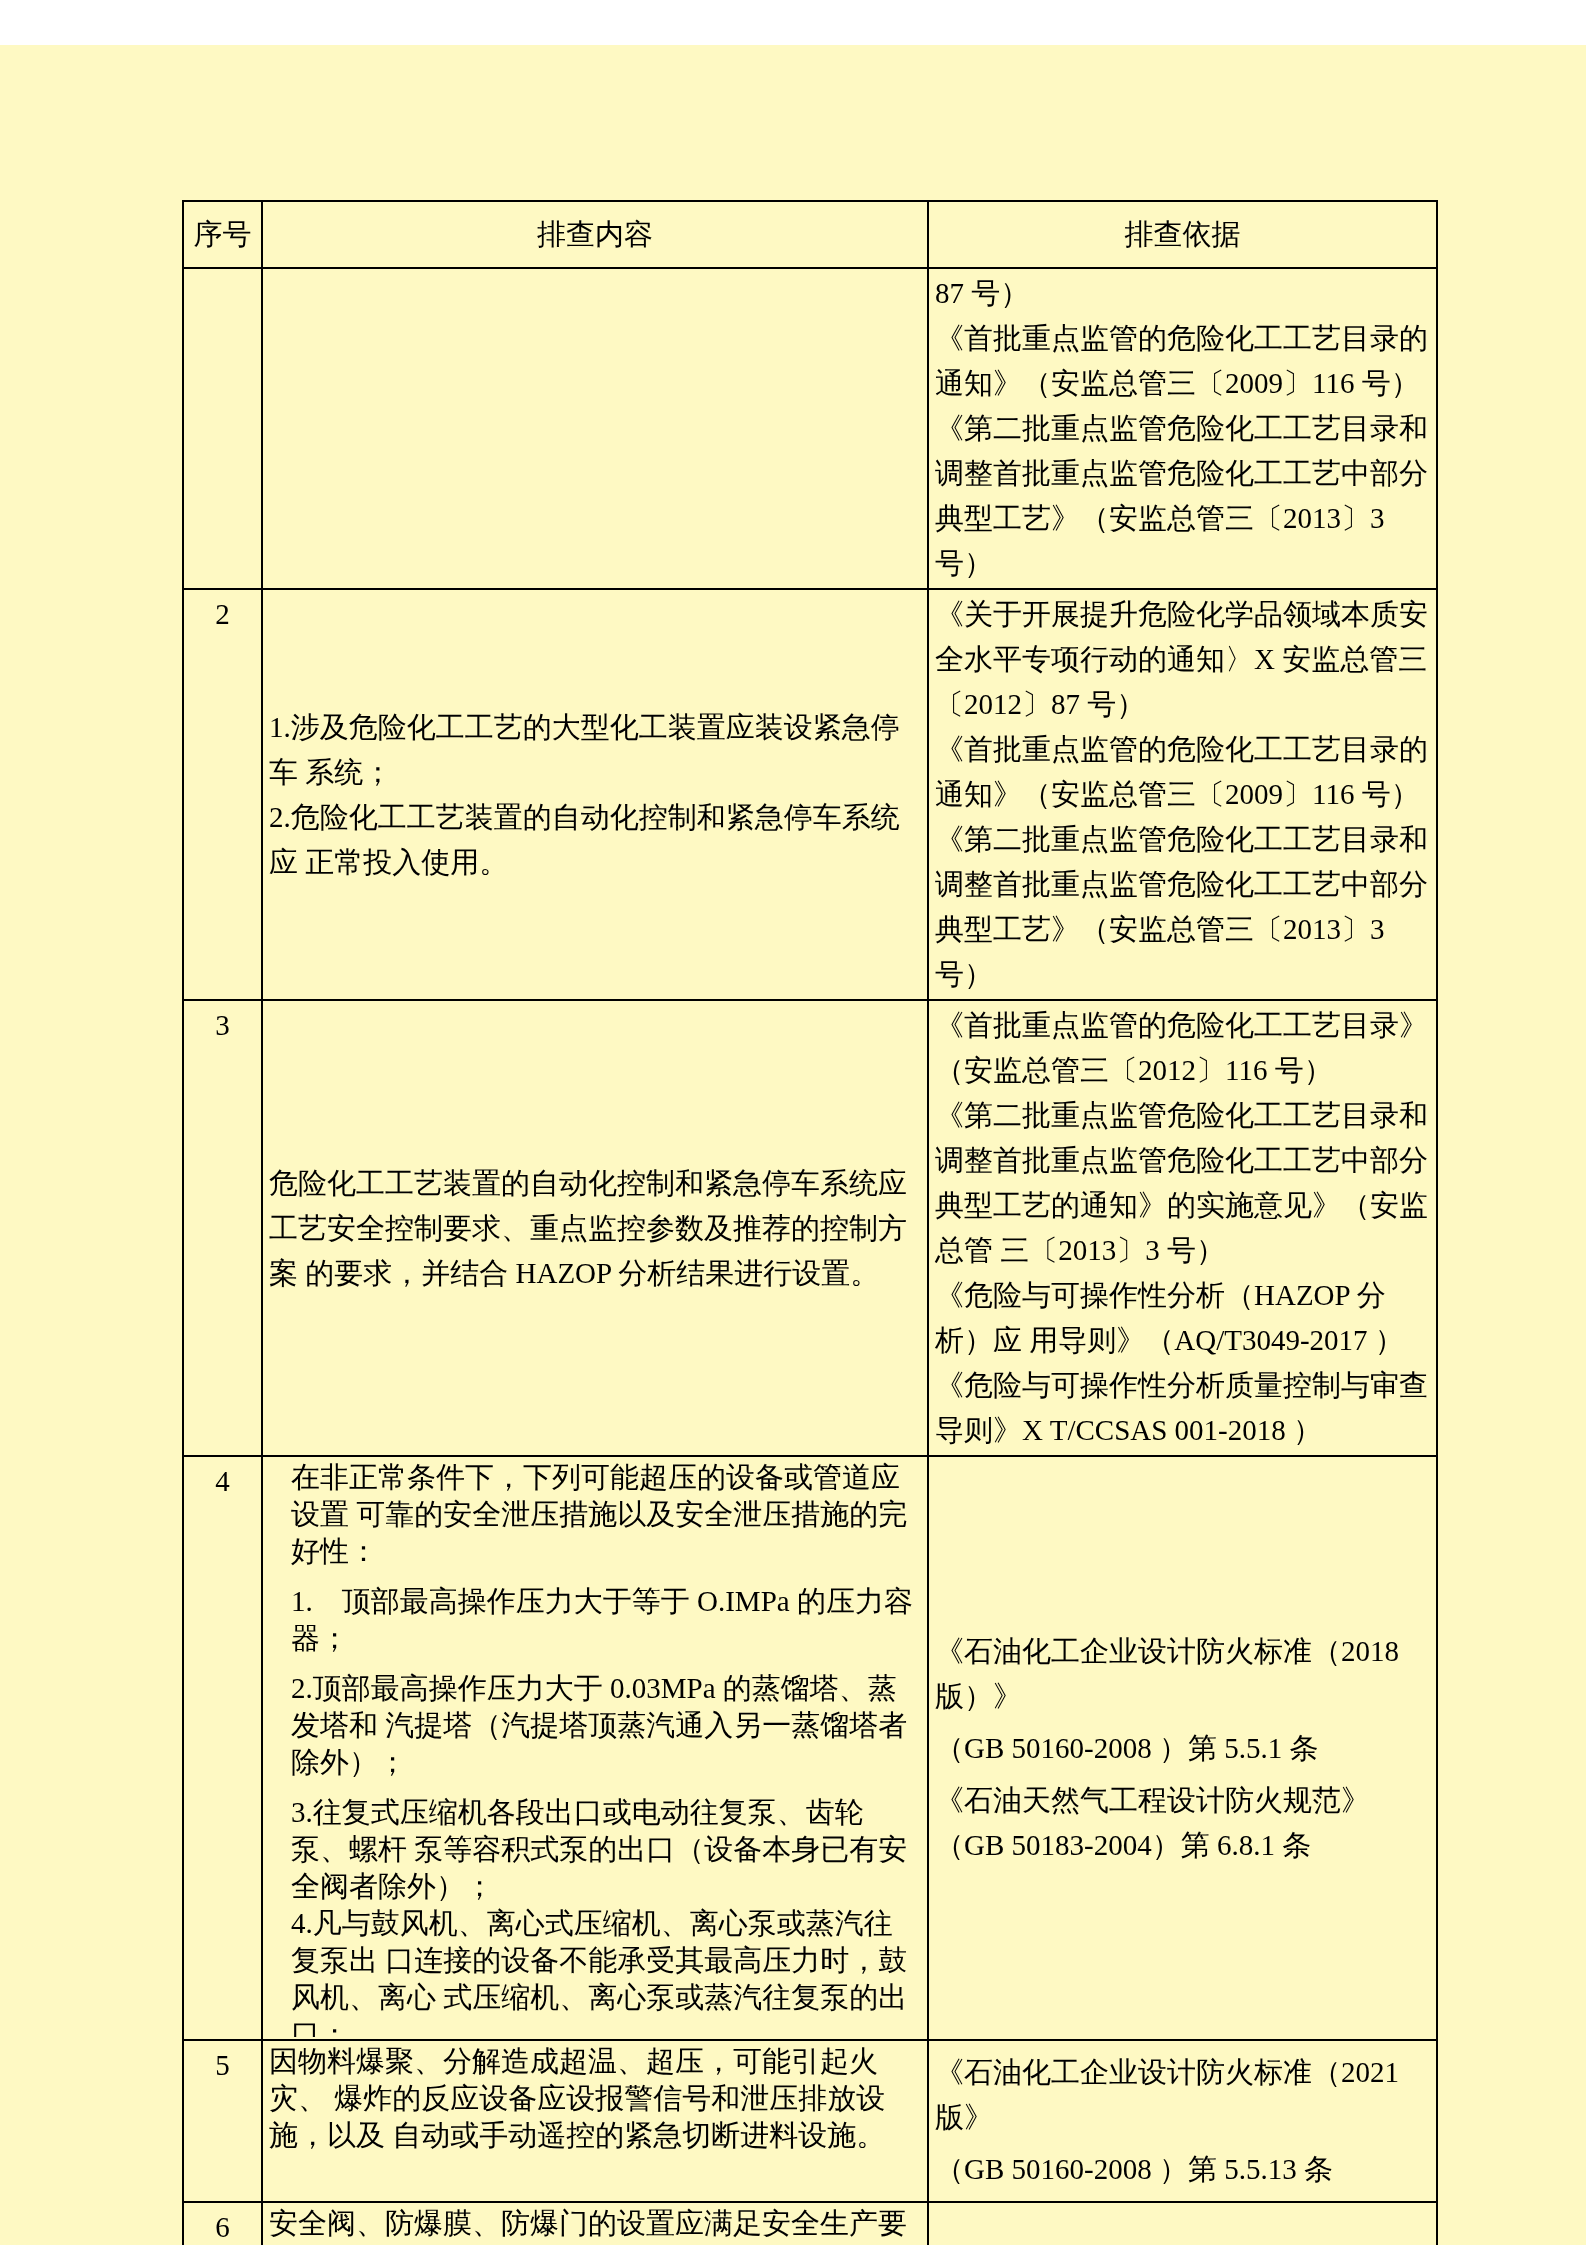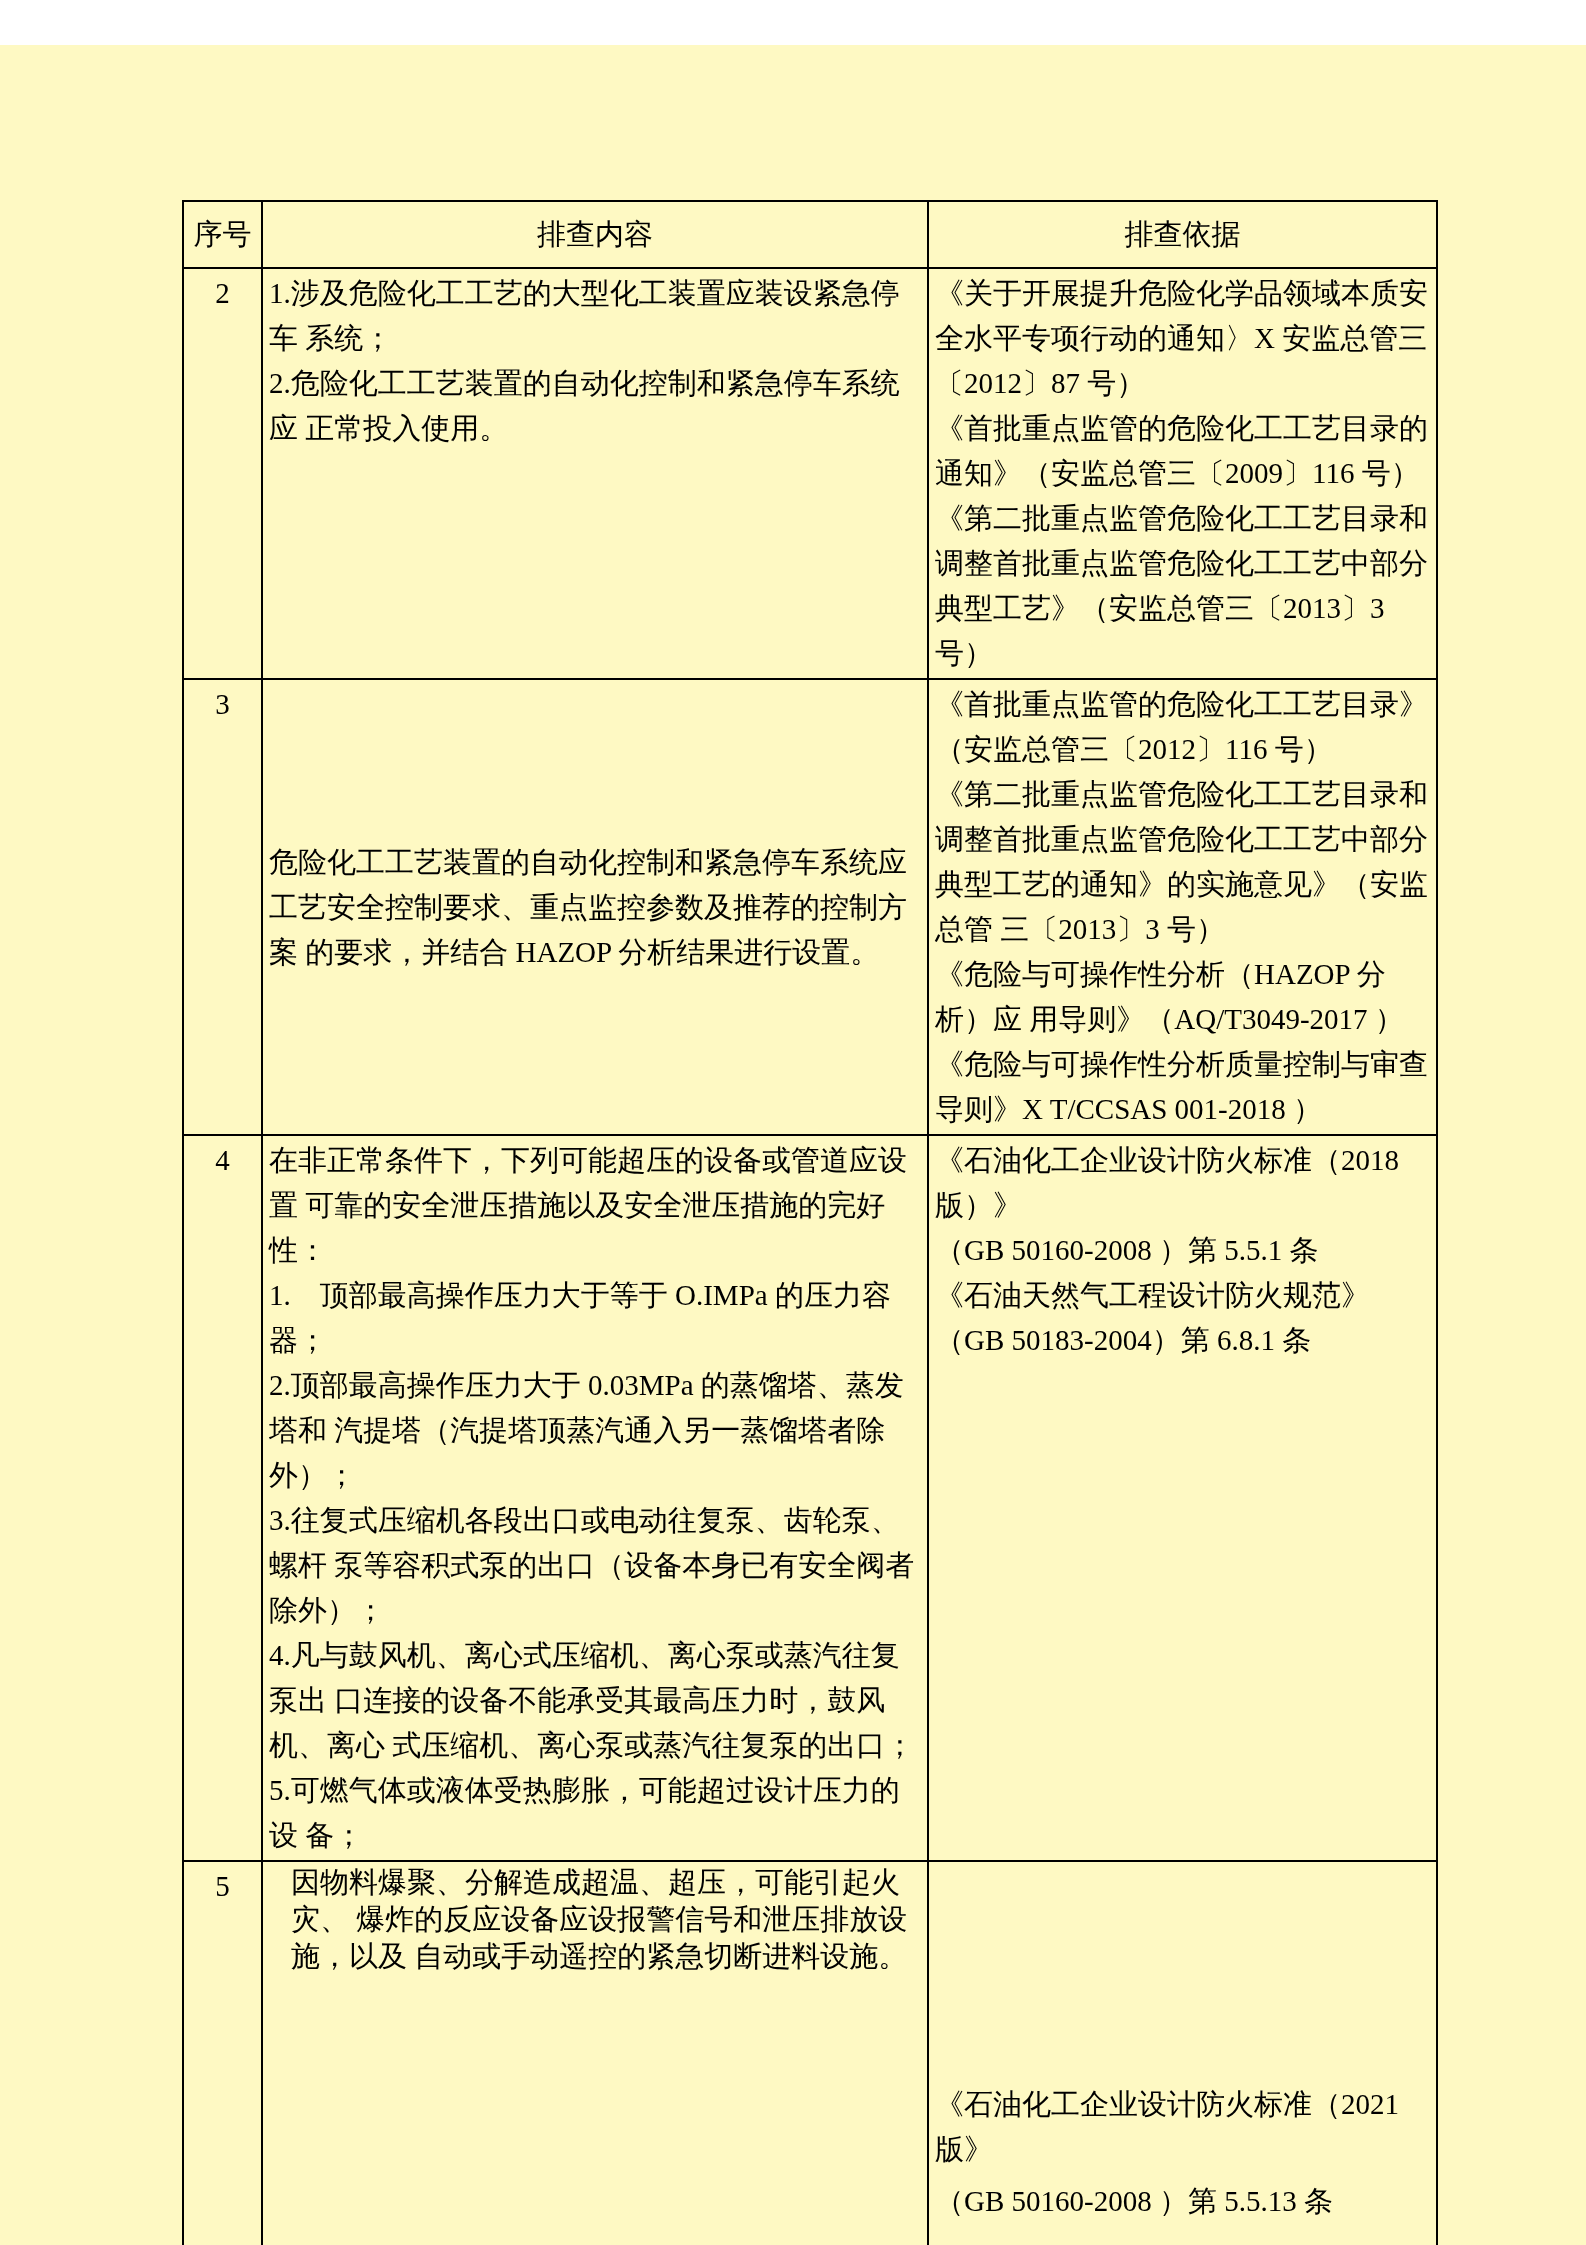--- a/index.html
+++ b/index.html
@@ -91,20 +91,35 @@
     <thead>
       <tr>
         <th>序号</th>
         <th>排查内容</th>
         <th>排查依据</th>
       </tr>
     </thead>
     <tbody>
         <tr>
           <td class="num-cell">
+            <div class="cell-inner"></div>
+          </td>
+          <td class="content-cell">
+            <div class="cell-inner"></div>
+          </td>
+          <td class="basis-cell">
+            <div class="cell-inner">
+              <p>87 号）</p>
+              <p>《首批重点监管的危险化工工艺目录的通知》（安监总管三〔2009〕116 号）</p>
+              <p>《第二批重点监管危险化工工艺目录和调整首批重点监管危险化工工艺中部分典型工艺》（安监总管三〔2013〕3 号）</p>
+            </div>
+          </td>
+        </tr>
+        <tr>
+          <td class="num-cell">
             <div class="cell-inner">
               <p>2</p>
             </div>
           </td>
           <td class="content-cell">
             <div class="cell-inner">
               <p>1.涉及危险化工工艺的大型化工装置应装设紧急停车 系统；</p>
               <p>2.危险化工工艺装置的自动化控制和紧急停车系统应 正常投入使用。</p>
             </div>
           </td>

